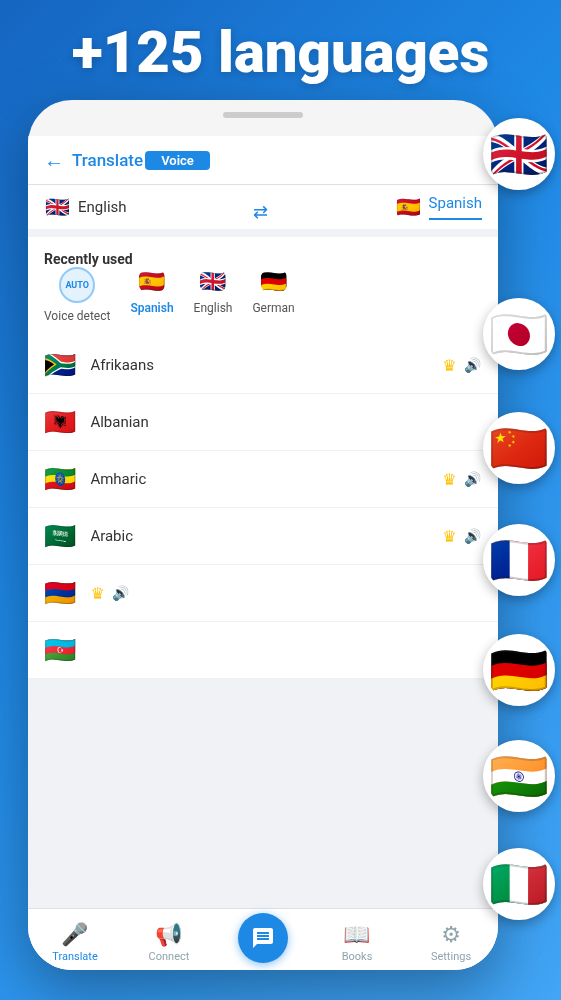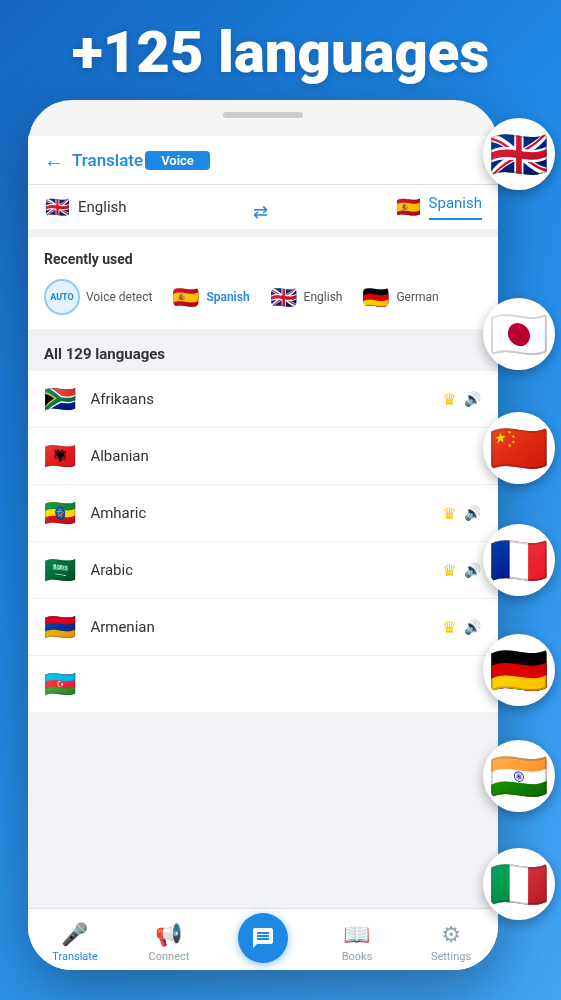--- a/index.html
+++ b/index.html
@@ -153,29 +153,28 @@
     
     .section {
       background: white;
       margin-top: 8px;
       padding: 14px 16px;
     }
     .section-title {
       font-size: 14px;
       font-weight: 700;
       color: #333;
-      margin-bottom: 12px;
     }
     .recent-items {
       display: flex;
       gap: 20px;
     }
     .recent-item {
       display: flex;
-      flex-direction: row;
+      flex-direction: column;
       align-items: center;
       gap: 6px;
     }
     .recent-item-label {
       font-size: 12px;
       color: #555;
     }
     .recent-item-label.active {
       color: #1e88e5;
       font-weight: 600;
@@ -339,21 +338,20 @@
           <span class="flag-circle" style="font-size:22px;">🇬🇧</span>
           <span class="recent-item-label">English</span>
         </div>
         <div class="recent-item">
           <span class="flag-circle" style="font-size:22px;">🇩🇪</span>
           <span class="recent-item-label">German</span>
         </div>
       </div>
     </div>
 
-    <div class="all-langs-title">All 129 languages</div>
 
     <div class="lang-list" id="lang-list">
         <div class="lang-row">
           <span style="font-size: 26px;">🇿🇦</span>
           <span class="lang-row-name">Afrikaans</span>
           <div class="lang-row-icons">
             <span class="crown-icon">♛</span>
             <span class="voice-icon">🔊</span>
           </div>
         </div>
@@ -373,21 +371,20 @@
         <div class="lang-row">
           <span style="font-size: 26px;">🇸🇦</span>
           <span class="lang-row-name">Arabic</span>
           <div class="lang-row-icons">
             <span class="crown-icon">♛</span>
             <span class="voice-icon">🔊</span>
           </div>
         </div>
         <div class="lang-row">
           <span style="font-size: 26px;">🇦🇲</span>
-          <span class="lang-row-name">Armenian</span>
           <div class="lang-row-icons">
             <span class="crown-icon">♛</span>
             <span class="voice-icon">🔊</span>
           </div>
         </div>
         <div class="lang-row">
           <span style="font-size: 26px;">🇦🇿</span>
           <div class="lang-row-icons"></div>
         </div>
       </div>

